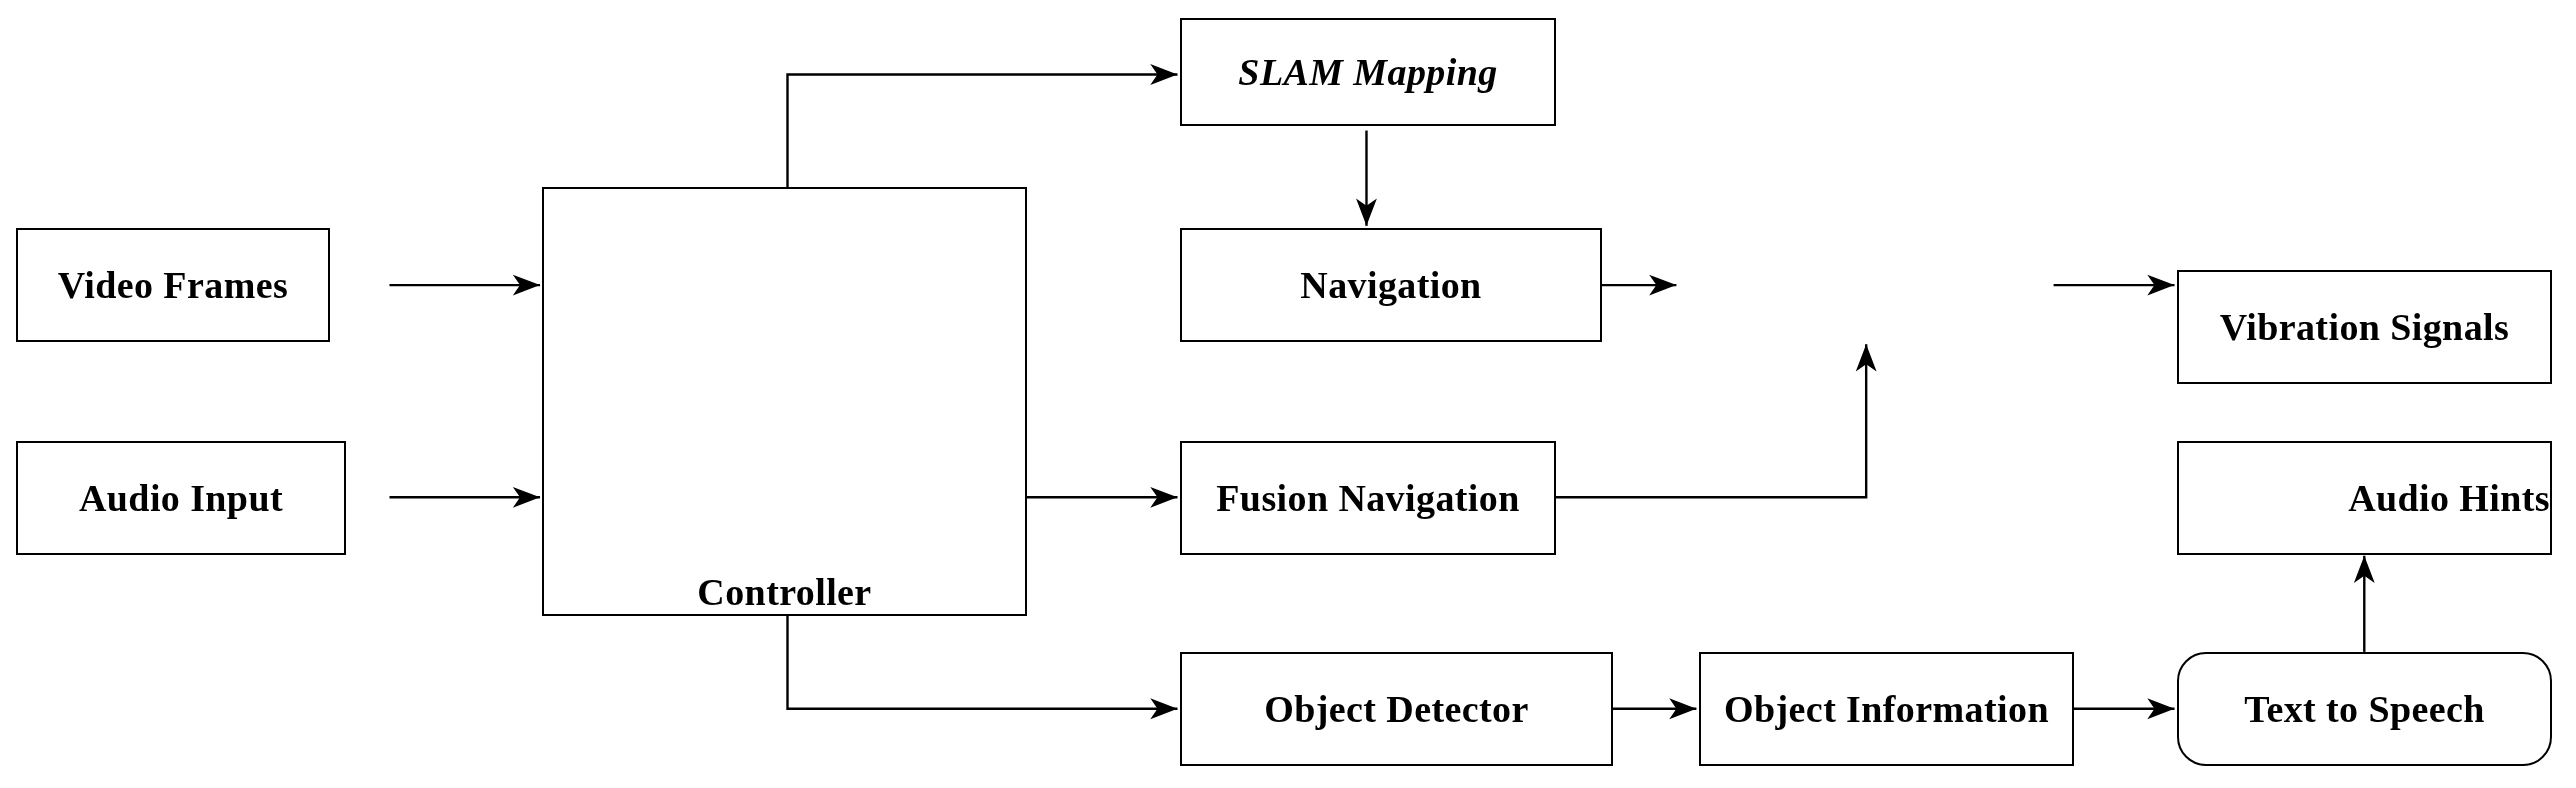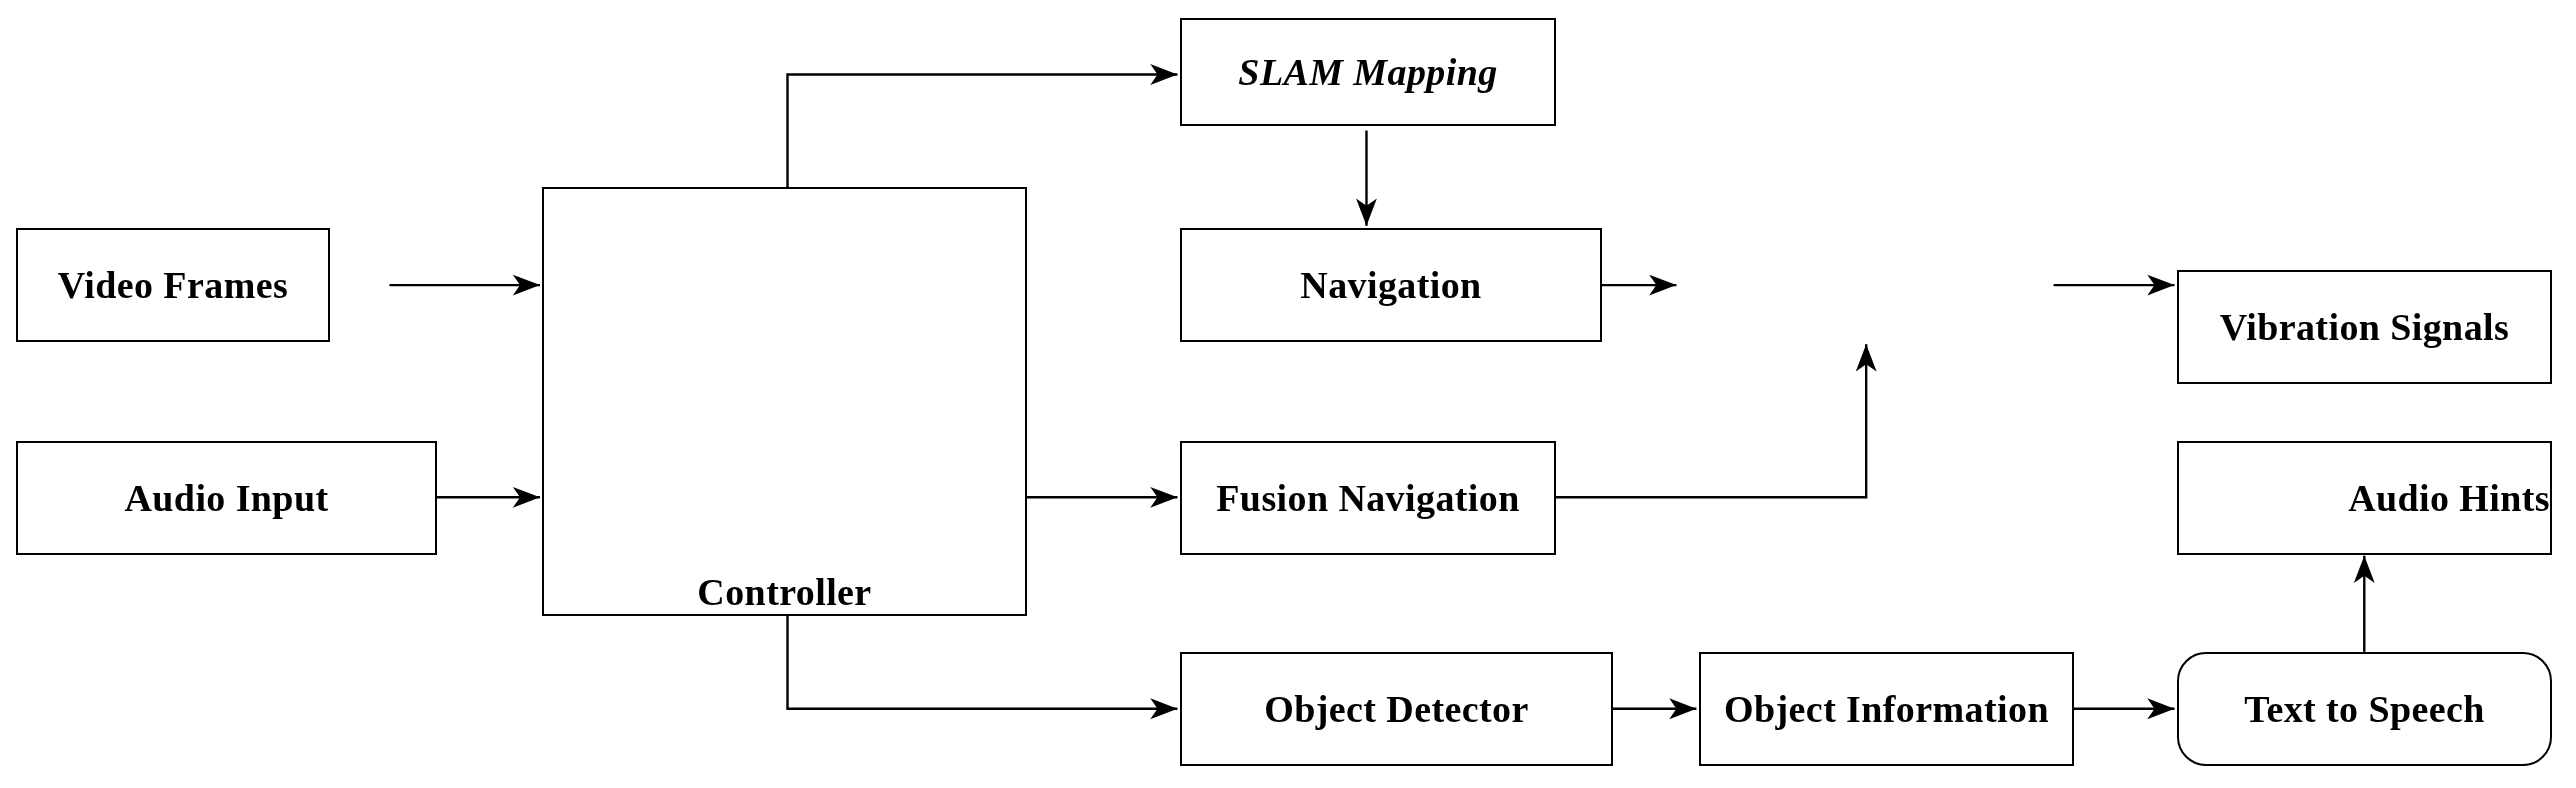--- a/index.html
+++ b/index.html
@@ -16,21 +16,21 @@
     box-sizing:border-box;
     border:2.4px solid #000000;
     background:#ffffff;
     display:flex;align-items:center;justify-content:center;
     font-weight:700;font-size:38px;color:#000000;
     white-space:nowrap;
     letter-spacing:0.4px;
   }
   
   .n-video-frames      {left:16px;  top:228px; width:314px; height:114px;}
-  .n-audio-input       {left:16px;  top:441px; width:421px; height:114px;}
+  .n-audio-input       {left:16px;  top:441px; width:330px; height:114px;}
   .n-controller        {left:542px; top:187px; width:485px; height:429px;align-items:flex-end;}
   .n-slam-mapping      {left:1180px;top:18.4px;  width:376px; height:108px;font-style:italic;}
   .n-navigation        {left:1180px;top:228px; width:422px; height:114px;}
   .n-local-navigation  {left:1180px;top:441px; width:376px; height:114px;}
   .n-object-detector   {left:1180px;top:652px; width:433px; height:114px;}
   .n-fusion            {left:1679px;top:228px; width:375px; height:114px;}
   .n-object-information{left:1699px;top:652px; width:375px; height:114px;}
   .n-vibration-signals {left:2177px;top:228px; width:375px; height:114px;margin-top:42px;}
   .n-audio-hints       {left:2177px;top:441px; width:375px; height:114px;justify-content:flex-end;}
   .n-text-to-speech    {left:2177px;top:652px; width:375px; height:114px;border-radius:29px;}

